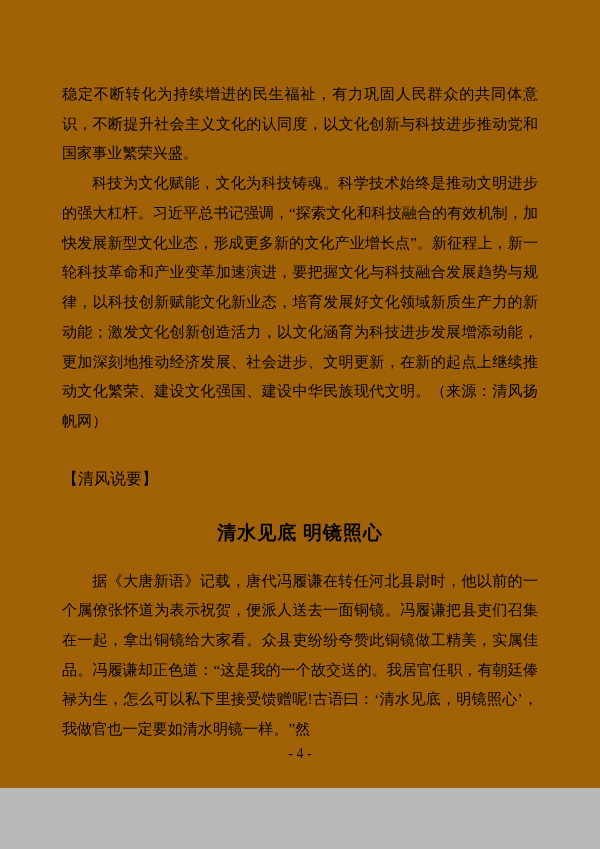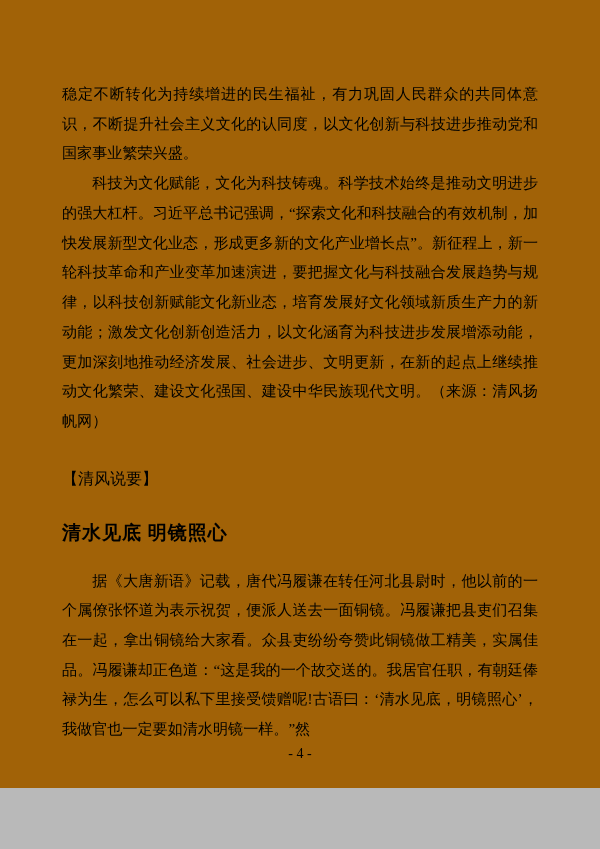--- a/index.html
+++ b/index.html
@@ -35,20 +35,21 @@
   }
   .section-label {
     margin-top: 26px;
     margin-bottom: 12px;
     font-size: 16px;
     line-height: 1.97;
   }
   .article-title {
     margin-top: 22px;
     margin-bottom: 16px;
+    text-align: center;
     font-size: 19px;
     font-weight: bold;
     letter-spacing: 1px;
     line-height: 1.8;
   }
   .page-number {
     position: absolute;
     left: 0;
     right: 0;
     bottom: 26px;

